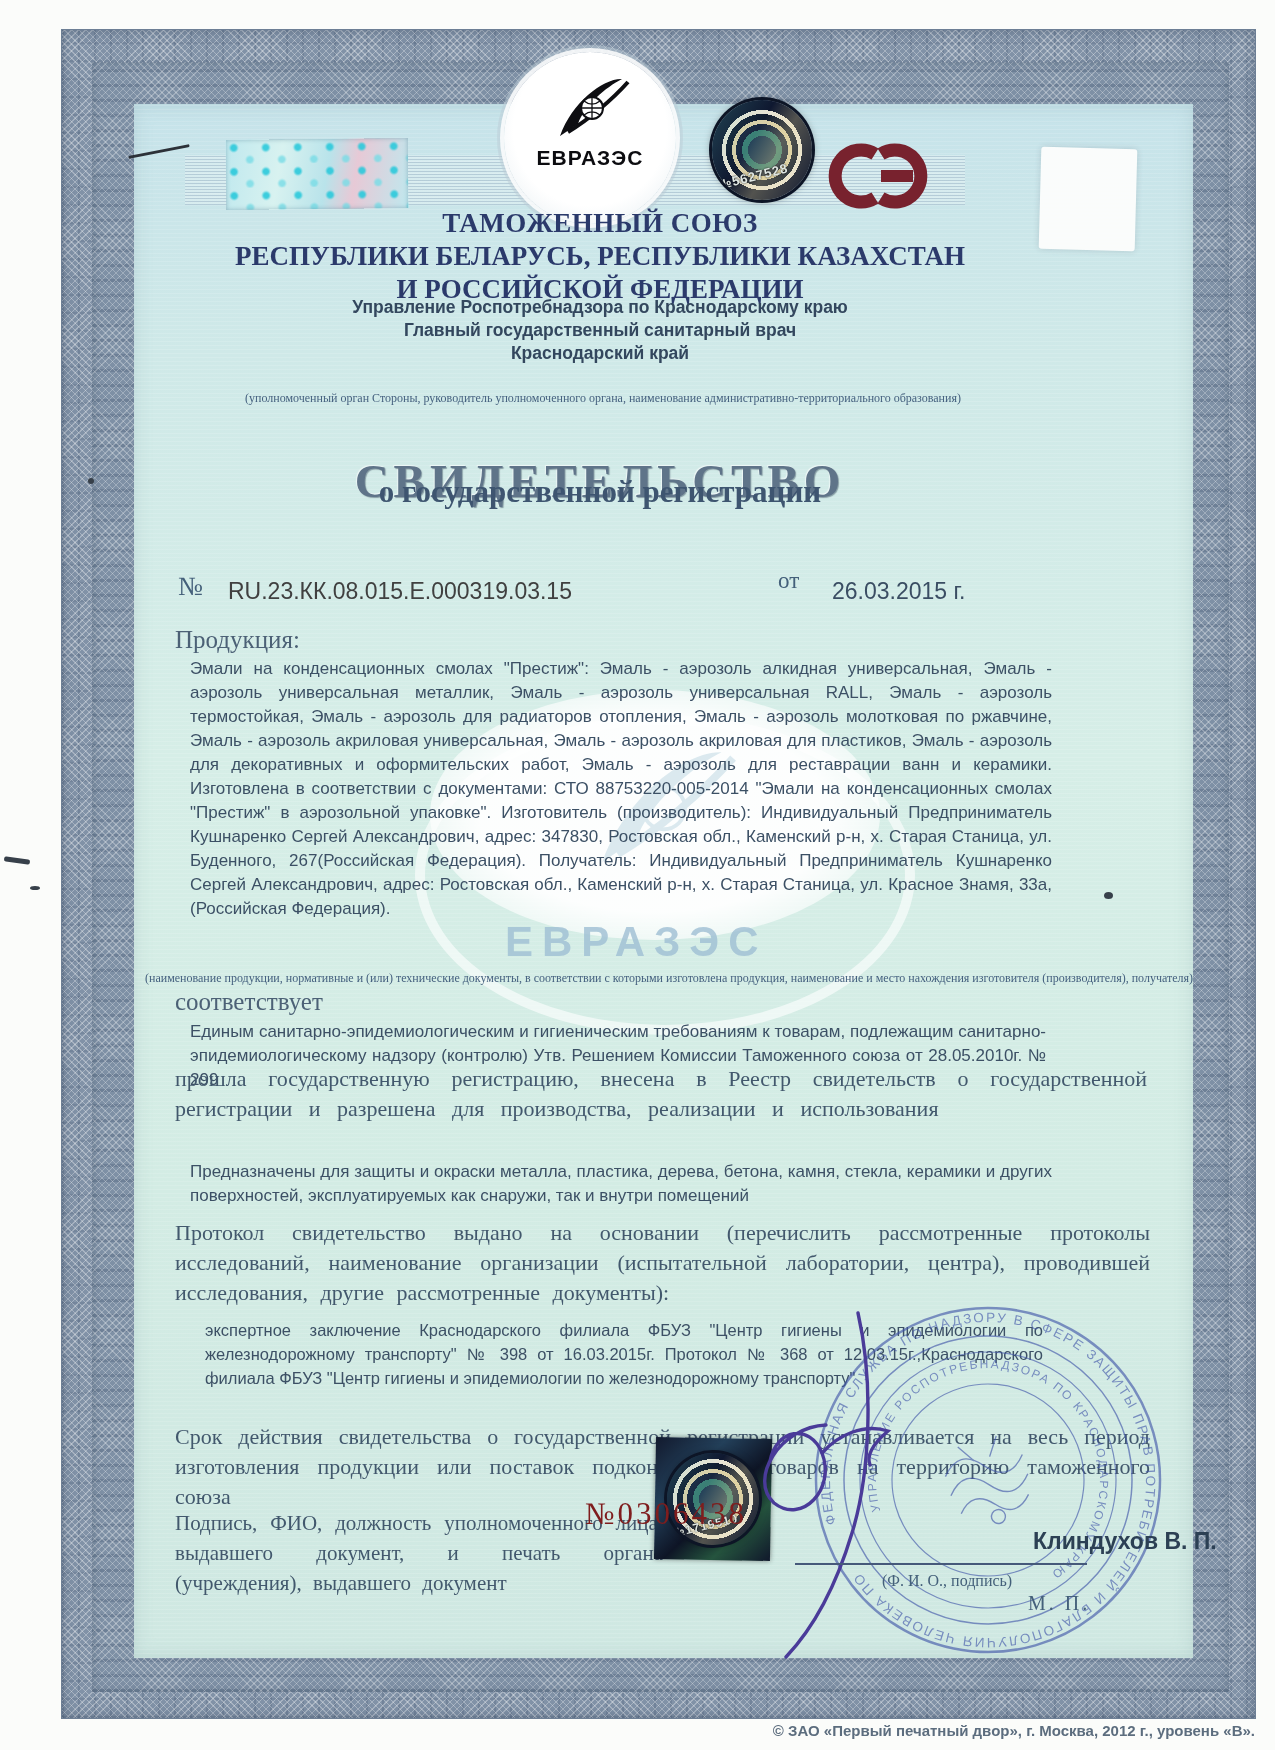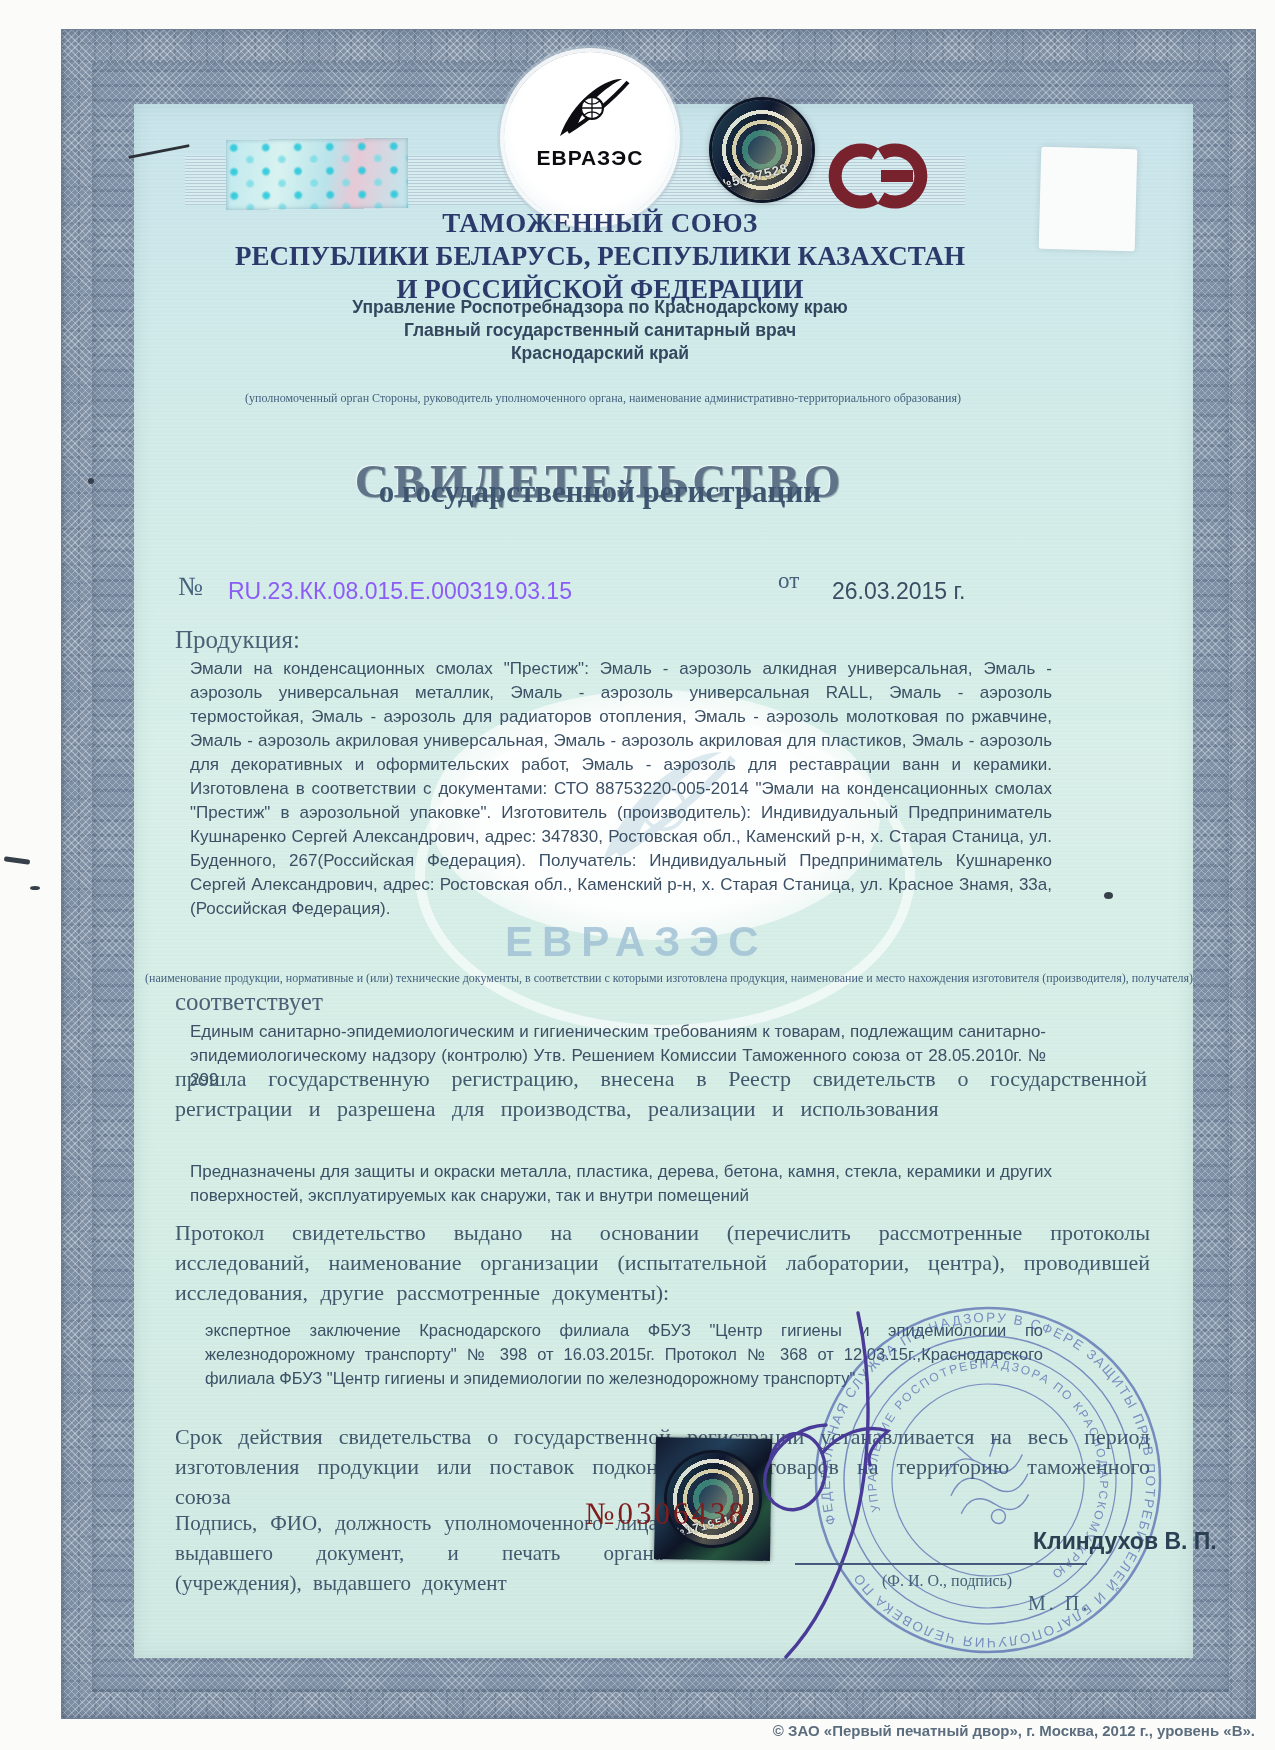--- a/index.html
+++ b/index.html
@@ -81,21 +81,21 @@
   .a1{top:297px;} .a2{top:320px;} .a3{top:343px;}
   .cap{font-size:12px;color:#44607e;white-space:nowrap;}
   .cap1{left:133px;width:940px;text-align:center;top:391px;}
   .doc-title{left:130px;width:940px;text-align:center;top:418px;
     font-size:47px;font-weight:bold;letter-spacing:5px;color:#5f7489;
     text-shadow:1px 1px 1px rgba(40,60,80,.45), -1px -1px 1px rgba(255,255,255,.6);margin-top:36px;}
   .doc-sub{left:130px;width:940px;text-align:center;top:474px;
     font-size:31px;font-weight:bold;color:#3e5570;}
   
   .no-label{left:178px;top:572px;font-size:26px;color:#44607a;}
-  .no-value{left:228px;top:578px;font-family:"Liberation Sans",sans-serif;font-size:23px;color:#8b5cf6;}
+  .no-value{left:228px;top:578px;font-family:"Liberation Sans",sans-serif;font-size:23px;color:#404040;}
   .ot-label{left:778px;top:568px;font-size:23px;color:#44607a;}
   .ot-value{left:832px;top:578px;font-family:"Liberation Sans",sans-serif;font-size:23px;color:#3a4d63;}
   
   .sec-label{font-size:25px;color:#4c6176;}
   .sans-par{font-family:"Liberation Sans",sans-serif;font-size:17px;line-height:24px;
     color:#3c5065;text-align:justify;}
   .serif-par{font-size:22px;line-height:30px;color:#42586d;text-align:justify;word-spacing:7px;}
   .watermark-disc{left:430px;top:690px;width:450px;height:250px;border-radius:50%;
     background:radial-gradient(ellipse at center, rgba(255,255,255,.95) 55%, rgba(255,255,255,.55) 75%, rgba(255,255,255,0) 100%);}
   .watermark-ring{left:415px;top:715px;width:480px;height:300px;border-radius:50%;

